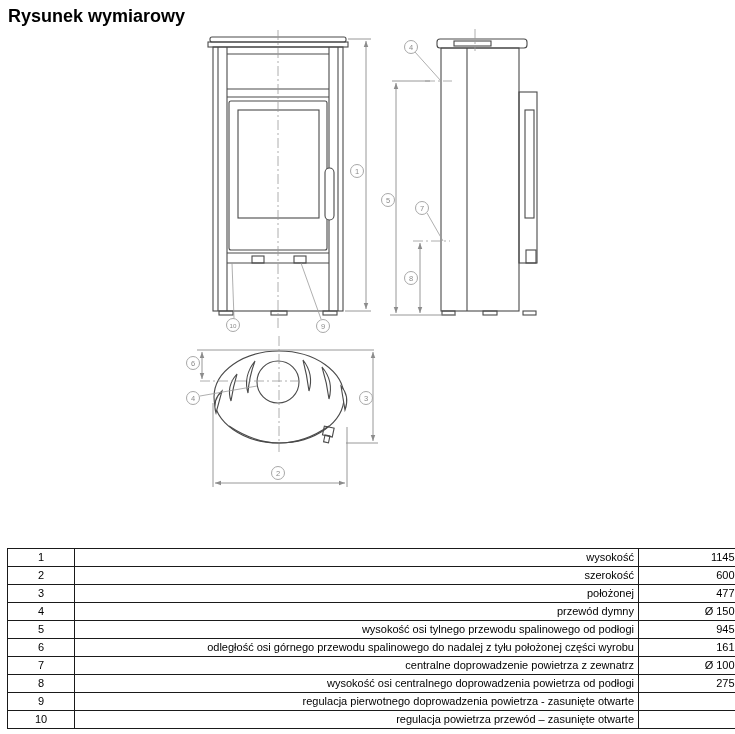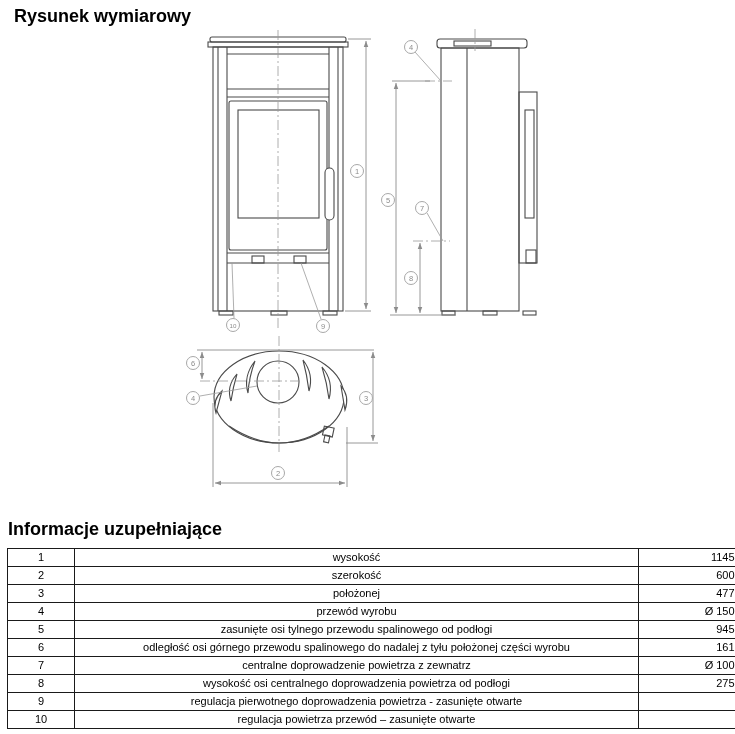--- a/index.html
+++ b/index.html
@@ -1,28 +1,28 @@
 <!DOCTYPE html>
 <html><head>
 <meta charset="utf-8">
 <style>
   html,body{margin:0;padding:0;background:#fff;}
   body{font-family:"Liberation Sans",sans-serif;color:#000;}
   .page{position:relative;width:735px;height:734px;background:#fff;overflow:hidden;}
   .h-title{position:absolute;left:8px;margin:0;font-size:18px;font-weight:bold;color:#000;white-space:nowrap;}
-  #title-drawing{top:6px;margin-left:6px;}
+  #title-drawing{top:6px;}
   #title-info{top:519px;}
   .drawing-wrap{position:absolute;left:0;top:0;width:735px;height:512px;}
   svg{display:block;}
   svg text.callout-num{font-family:"Liberation Sans",sans-serif;fill:#8c8c8c;}
   .info-table{position:absolute;left:7px;top:548px;}
   table.itab{border-collapse:collapse;table-layout:fixed;width:726px;font-size:11px;}
   table.itab td{border:1px solid #1a1a1a;height:17px;line-height:17px;padding:0 4px;overflow:hidden;white-space:nowrap;}
   td.c-no{width:58px;text-align:center;padding:0;}
-  td.c-desc{width:555px;text-align:center;border-right:1px solid #9a9a9a;}
+  td.c-desc{width:555px;text-align:right;border-right:1px solid #9a9a9a;}
   td.c-val{width:113px;text-align:right;border-left:1px solid #9a9a9a;}
 </style>
 </head>
 <body>
 
 <div class="page">
 
   <h1 class="h-title" id="title-drawing">Rysunek wymiarowy</h1>
 
   <div class="drawing-wrap">
@@ -169,21 +169,20 @@
           <text class="callout-num" x="233" y="327.6" font-size="6.2">10</text>
         </g>
         <g>
           <circle cx="323" cy="326" r="6.5" fill="#fff" stroke="#a8a8a8"></circle>
           <text class="callout-num" x="323" y="328.8">9</text>
         </g>
       </g>
     </svg>
   </div>
 
-  <h1 class="h-title" id="title-info">Informacje uzupełniające</h1>
 
   <div class="info-table">
     <table class="itab">
       <tbody>
         <tr>
           <td class="c-no">1</td>
           <td class="c-desc">wysokość</td>
           <td class="c-val">1145 mm</td>
         </tr>
         <tr>
@@ -191,26 +190,26 @@
           <td class="c-desc">szerokość</td>
           <td class="c-val">600 mm</td>
         </tr>
         <tr>
           <td class="c-no">3</td>
           <td class="c-desc">położonej</td>
           <td class="c-val">477 mm</td>
         </tr>
         <tr>
           <td class="c-no">4</td>
-          <td class="c-desc">przewód wyrobu</td>
+          <td class="c-desc">przewód dymny</td>
           <td class="c-val">Ø 150 mm</td>
         </tr>
         <tr>
           <td class="c-no">5</td>
-          <td class="c-desc">zasunięte osi tylnego przewodu spalinowego od podłogi</td>
+          <td class="c-desc">wysokość osi tylnego przewodu spalinowego od podłogi</td>
           <td class="c-val">945 mm</td>
         </tr>
         <tr>
           <td class="c-no">6</td>
           <td class="c-desc">odległość osi górnego przewodu spalinowego do nadalej z tyłu położonej części wyrobu</td>
           <td class="c-val">161 mm</td>
         </tr>
         <tr>
           <td class="c-no">7</td>
           <td class="c-desc">centralne doprowadzenie powietrza z zewnatrz</td>

